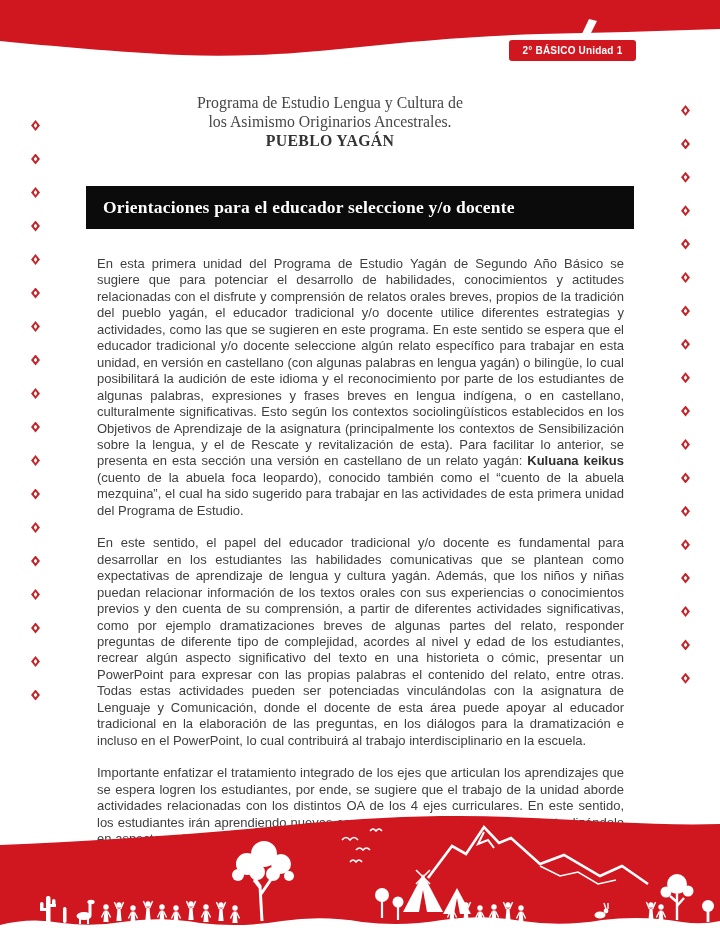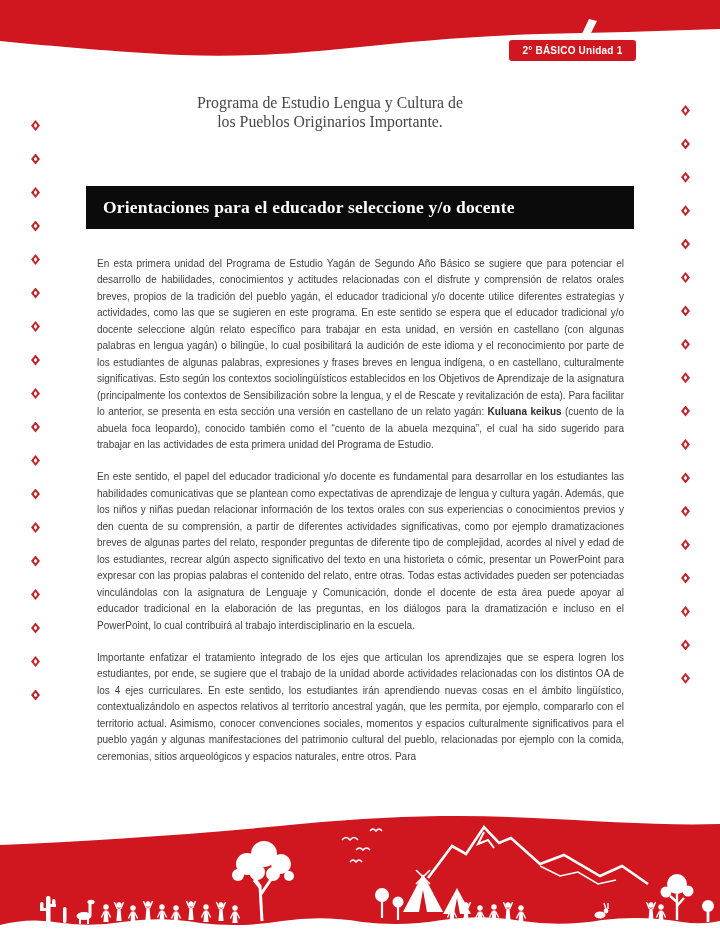--- a/index.html
+++ b/index.html
@@ -27,21 +27,21 @@
     position:absolute;top:186px;left:86px;width:548px;height:43px;
     background:#0b0b0b;box-sizing:border-box;
     display:flex;align-items:center;
     padding-left:17px;
     font-family:"Liberation Serif", serif;
     font-weight:bold;font-size:17.5px;color:#ffffff;letter-spacing:.2px;
   }
   
   .body-text{
     position:absolute;top:256px;left:97px;width:527px;
-    font-size:10px;line-height:16.45px;color:#3f3f3f;
+    font-size:13px;line-height:16.45px;color:#3f3f3f;
     text-align:justify;
   }
   .body-text p{margin:0 0 16px 0;}
   .body-text b{color:#2e2e2e;}
   
   .diamond{
     position:absolute;width:9px;height:11px;background:#c2272c;
     clip-path:polygon(50% 0,100% 50%,50% 100%,0 50%);
   }
   .diamond::after{
@@ -59,21 +59,22 @@
     C285,55 231,57 181,55 C117,52 51,46 0,41 Z"></path>
   <path fill="#ffffff" d="M589,19 L597,21 L586,43 L579,40 Z"></path>
 </svg>
 
 <div class="unit-badge">
   <span>2° BÁSICO Unidad 1</span>
 </div>
 
 <div class="doc-title">
   <div class="t1">Programa de Estudio Lengua y Cultura de</div>
-  <div class="t2">los Pueblos Originarios Importante.</div>
+  <div class="t2">los Asimismo Originarios Ancestrales.</div>
+  <div class="t3">PUEBLO YAGÁN</div>
 </div>
 
 <div class="section-banner">
   <span>Orientaciones para el educador seleccione y/o docente</span>
 </div>
 
 <div class="body-text">
   <p><span>En esta primera unidad del Programa de Estudio Yagán de Segundo Año Básico se sugiere que para potenciar el desarrollo de habilidades, conocimientos y actitudes relacionadas con el disfrute y comprensión de relatos orales breves, propios de la tradición del pueblo yagán, el educador tradicional y/o docente utilice diferentes estrategias y actividades, como las que se sugieren en este programa. En este sentido se espera que el educador tradicional y/o docente seleccione algún relato específico para trabajar en esta unidad, en versión en castellano (con algunas palabras en lengua yagán) o bilingüe, lo cual posibilitará la audición de este idioma y el reconocimiento por parte de los estudiantes de algunas palabras, expresiones y frases breves en lengua indígena, o en castellano, culturalmente significativas. Esto según los contextos sociolingüísticos establecidos en los Objetivos de Aprendizaje de la asignatura (principalmente los contextos de Sensibilización sobre la lengua, y el de Rescate y revitalización de esta). Para facilitar lo anterior, se presenta en esta sección una versión en castellano de un relato yagán: </span><b>Kuluana keikus</b><span> (cuento de la abuela foca leopardo), conocido también como el “cuento de la abuela mezquina”, el cual ha sido sugerido para trabajar en las actividades de esta primera unidad del Programa de Estudio.</span></p>
   <p>En este sentido, el papel del educador tradicional y/o docente es fundamental para desarrollar en los estudiantes las habilidades comunicativas que se plantean como expectativas de aprendizaje de lengua y cultura yagán. Además, que los niños y niñas puedan relacionar información de los textos orales con sus experiencias o conocimientos previos y den cuenta de su comprensión, a partir de diferentes actividades significativas, como por ejemplo dramatizaciones breves de algunas partes del relato, responder preguntas de diferente tipo de complejidad, acordes al nivel y edad de los estudiantes, recrear algún aspecto significativo del texto en una historieta o cómic, presentar un PowerPoint para expresar con las propias palabras el contenido del relato, entre otras. Todas estas actividades pueden ser potenciadas vinculándolas con la asignatura de Lenguaje y Comunicación, donde el docente de esta área puede apoyar al educador tradicional en la elaboración de las preguntas, en los diálogos para la dramatización e incluso en el PowerPoint, lo cual contribuirá al trabajo interdisciplinario en la escuela.</p>
   <p>Importante enfatizar el tratamiento integrado de los ejes que articulan los aprendizajes que se espera logren los estudiantes, por ende, se sugiere que el trabajo de la unidad aborde actividades relacionadas con los distintos OA de los 4 ejes curriculares. En este sentido, los estudiantes irán aprendiendo nuevas cosas en el ámbito lingüístico, contextualizándolo en aspectos relativos al territorio ancestral yagán, que les permita, por ejemplo, compararlo con el territorio actual. Asimismo, conocer convenciones sociales, momentos y espacios culturalmente significativos para el pueblo yagán y algunas manifestaciones del patrimonio cultural del pueblo, relacionadas por ejemplo con la comida, ceremonias, sitios arqueológicos y espacios naturales, entre otros. Para</p>

